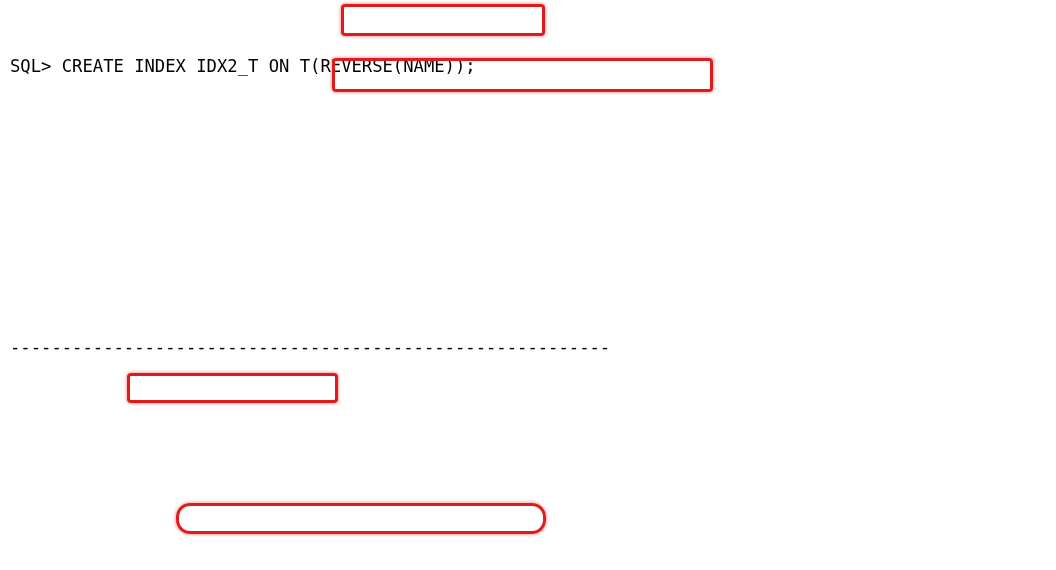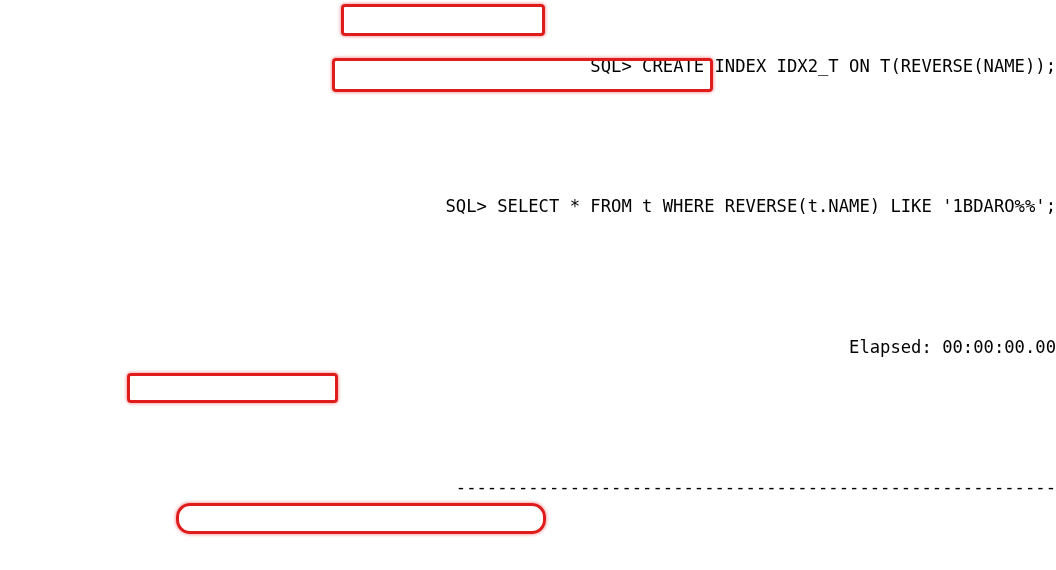--- a/index.html
+++ b/index.html
@@ -8,21 +8,20 @@
     padding: 0;
     background: #ffffff;
   }
   #screen {
     position: relative;
     width: 1056px;
     height: 570px;
     background: #ffffff;
     overflow: hidden;
     font-family: "DejaVu Sans Mono", "Liberation Mono", monospace;
-    text-align: right;
   }
   .term {
     position: absolute;
     left: 10px;
     top: 8px;
     width: 1046px;
     font-family: "DejaVu Sans Mono", "Liberation Mono", monospace;
     font-size: 17.2px;
     line-height: 23.4px;
     letter-spacing: 0px;
@@ -53,23 +52,21 @@
   }
 </style>
 </head>
 <body>
 
 <div id="screen">
 
   <div class="term">
     <div class="line">SQL&gt; CREATE INDEX IDX2_T ON T(REVERSE(NAME));</div>
     <div class="line blank">&nbsp;</div>
-    <div class="line">SQL&gt; SELECT * FROM t WHERE REVERSE(t.NAME) LIKE '1BDARO%%';</div>
     <div class="line blank">&nbsp;</div>
-    <div class="line">Elapsed: 00:00:00.00</div>
     <div class="line blank">&nbsp;</div>
     <div class="line">----------------------------------------------------------</div>
     
     
     
     
     
     
     
     

